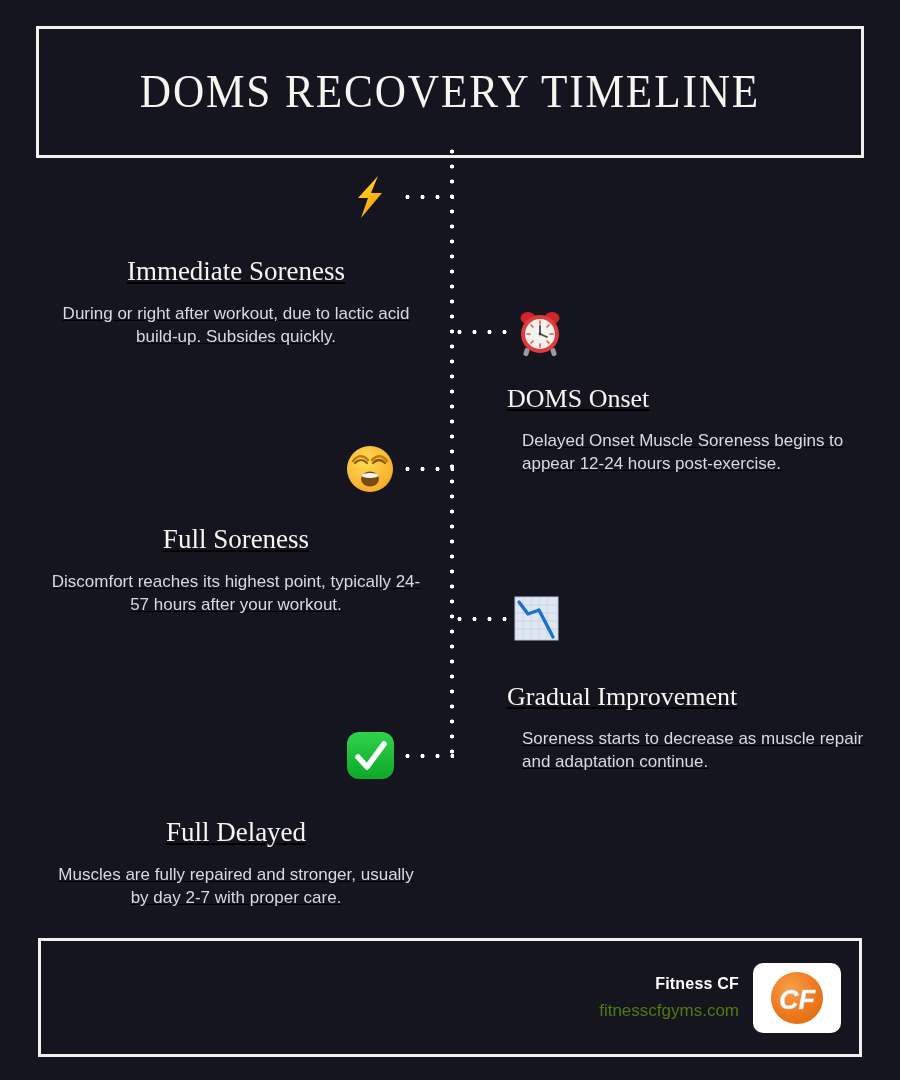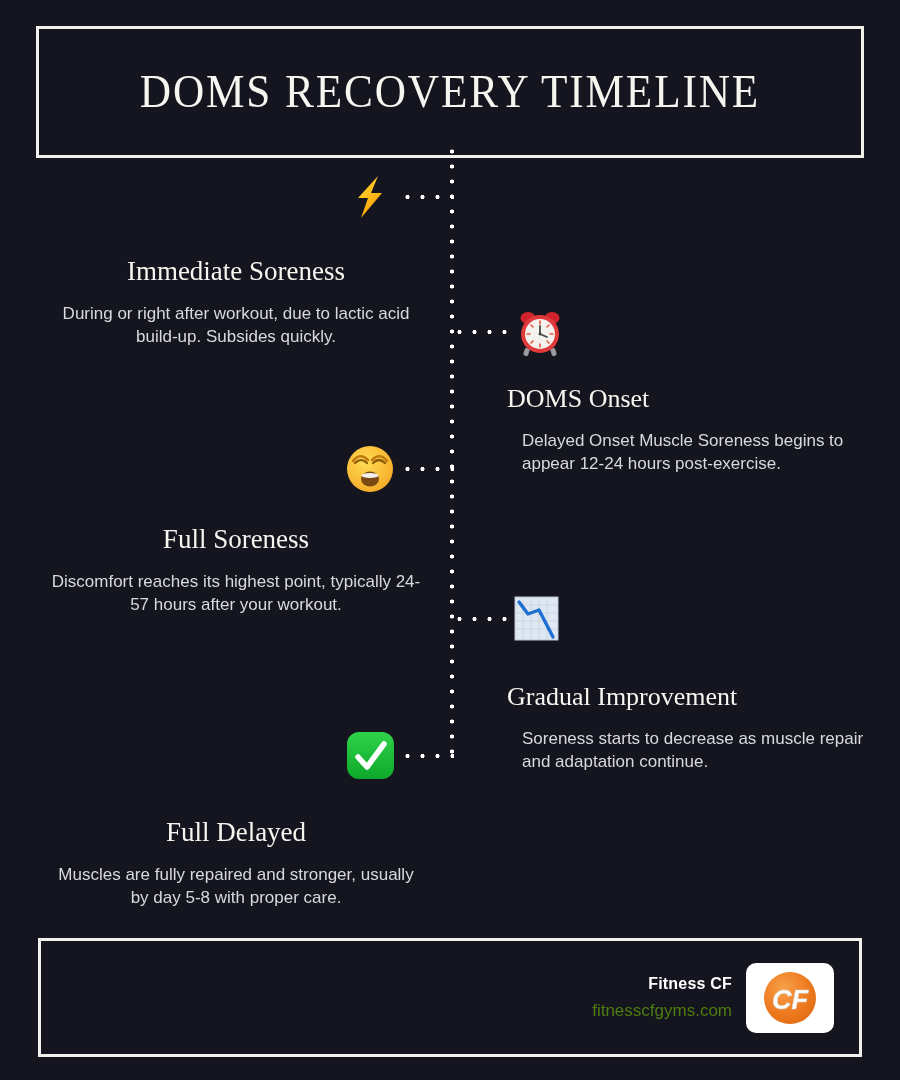--- a/index.html
+++ b/index.html
@@ -79,20 +79,21 @@
   .emoji {
     position: absolute;
     line-height: 1;
     font-family: "DejaVu Sans", sans-serif;
     text-align: center;
   }
 
   .step-text {
     position: absolute;
     width: 400px;
+    text-decoration: underline;
   }
   .step-text.left  { left: 36px;  text-align: center; }
   .step-text.right { left: 507px; text-align: left; }
 
   .step-heading {
     font-family: "Liberation Serif", "DejaVu Serif", serif;
     font-size: 27px;
     color: #f7f5ef;
     margin: 0 0 9px 0;
     line-height: 1.1;
@@ -115,21 +116,21 @@
     position: absolute;
     left: 38px;
     top: 938px;
     width: 824px;
     height: 119px;
     border: 3px solid #f2f0ea;
     box-sizing: border-box;
     display: flex;
     align-items: center;
     justify-content: flex-end;
-    padding-right: 25px;
+    padding-right: 18px;
   }
   .footer-inner {
     display: flex;
     align-items: center;
     gap: 14px;
   }
   .footer-text {
     text-align: right;
   }
   .brand-name {
@@ -277,21 +278,21 @@
             <stop offset="0%" stop-color="#2fd24a"></stop>
             <stop offset="100%" stop-color="#0ea82a"></stop>
           </linearGradient>
         </defs>
         <rect x="2" y="2" width="47" height="47" rx="12" fill="url(#chkGrad)"></rect>
         <polyline points="13,27 22,37 39,14" fill="none" stroke="#ffffff" stroke-width="5.5" stroke-linecap="round" stroke-linejoin="round"></polyline>
       </svg>
     </div>
     <div class="step-text left" style="top:678px;">
       <p class="step-heading">Full Delayed</p>
-      <p class="step-body">Muscles are fully repaired and stronger, usually by day 5-8 with proper care.</p>
+      <p class="step-body">Muscles are fully repaired and stronger, usually by day 2-7 with proper care.</p>
     </div>
   </div>
 
 </div>
 
 <div class="footer-box">
   <div class="footer-inner">
     <div class="footer-text">
       <div class="brand-name">Fitness CF</div>
       <div class="brand-url">fitnesscfgyms.com</div>

